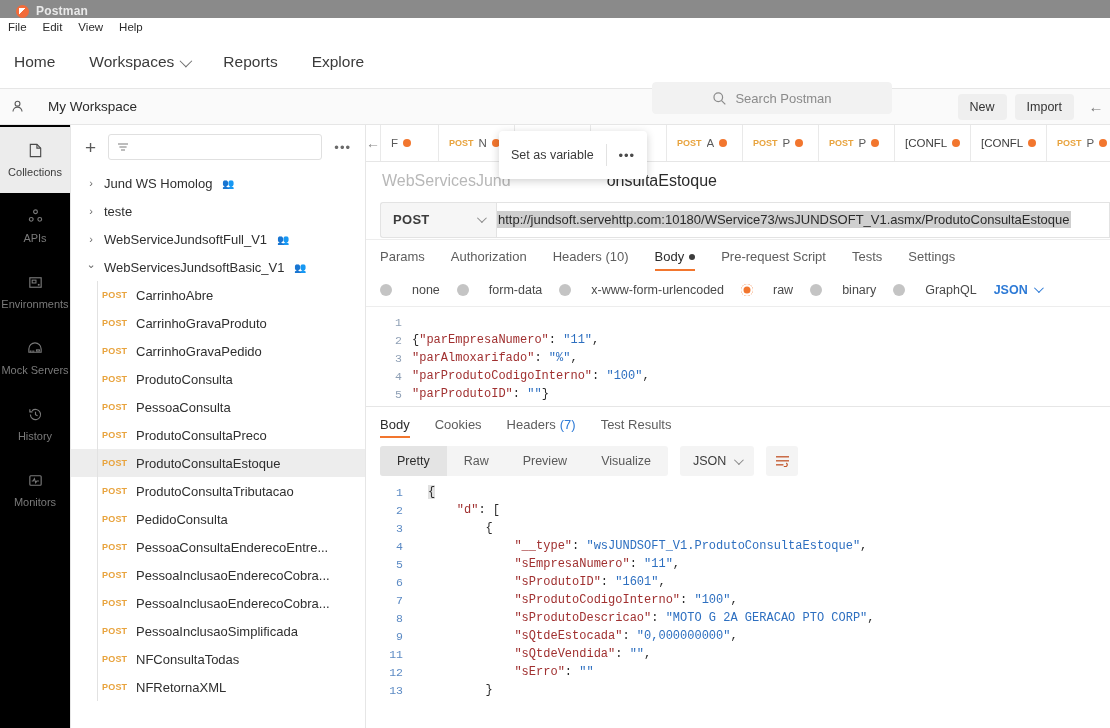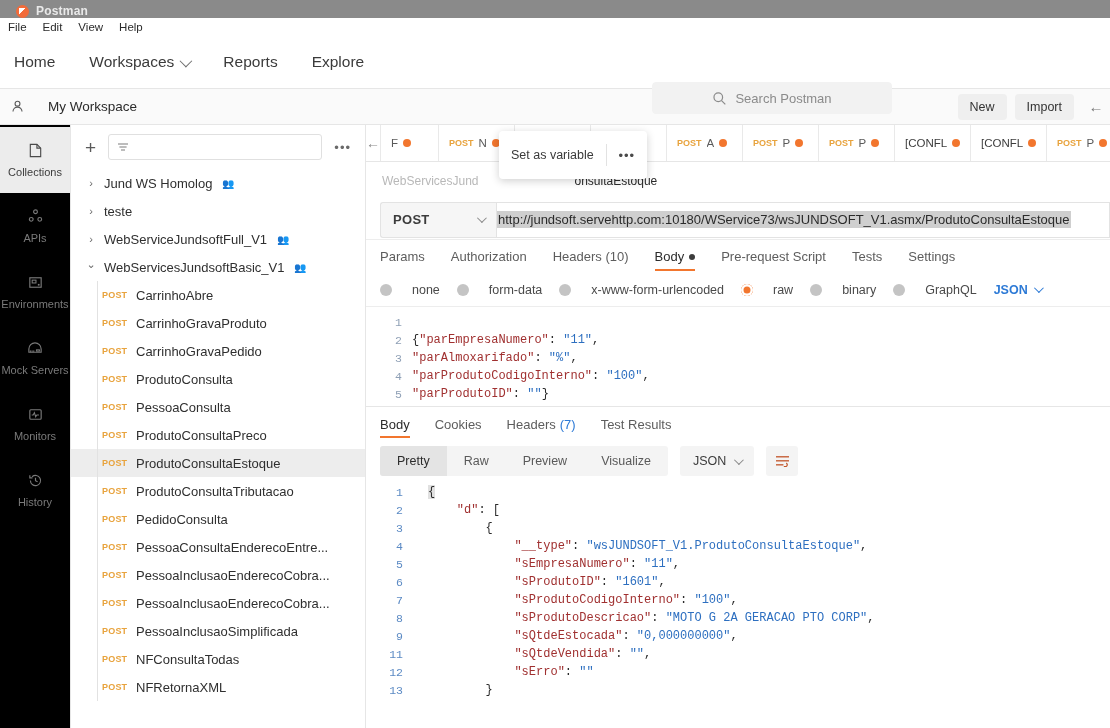--- a/index.html
+++ b/index.html
@@ -116,21 +116,21 @@
   .tab-back { width: 22px; display:flex; align-items:center; justify-content:center; color:#8a8a8a; font-size:14px; cursor:pointer;}
   .tab {
     display: flex; align-items: center; gap: 5px; padding: 0 10px; border-left: 1px solid #e9e9e9;
     font-size: 11.5px; cursor: pointer; white-space: nowrap; overflow: hidden;
   }
   .tab .tverb { color: #e8a33d; font-weight: bold; font-size: 9px; }
   .tab .tname { color: #5a5a5a; overflow: hidden; }
   .tab.conf .tname { color: #3c3c3c; font-size: 11.5px; }
   .dot { width: 8px; height: 8px; border-radius: 50%; background: #f2762e; flex: 0 0 8px; }
 
-  .breadcrumb { height: 38px; display: flex; align-items: center; padding-left: 16px; font-size: 12px; flex:0 0 38px;}
+  .breadcrumb { height: 38px; display: flex; align-items: center; padding-left: 16px; font-size: 16px; flex:0 0 38px;}
   .bc-muted { color: #b8b8b8; }
   .bc-name { color: #2b2b2b; }
 
   .popup {
     position: absolute; left: 499px; top: 131px; width: 148px; height: 48px;
     background: #fff; border-radius: 4px; box-shadow: 0 2px 9px rgba(0,0,0,.19);
     display: flex; align-items: center; z-index: 20;
   }
   .popup .pitem { font-size: 12.5px; color: #3a3a3a; padding: 0 12px; cursor: pointer; }
   .popup .psep { width: 1px; height: 22px; background: #e2e2e2; }
@@ -292,32 +292,32 @@
           <path d="M3 9.5a6.5 6.5 0 0 1 13 0v3.5H3z" fill="none" stroke="#7a7a7a" stroke-width="1.2"></path>
           <line x1="4.6" y1="11" x2="4.6" y2="13" stroke="#7a7a7a" stroke-width="1"></line>
           <line x1="6.4" y1="11" x2="6.4" y2="13" stroke="#7a7a7a" stroke-width="1"></line>
           <line x1="8.2" y1="11" x2="8.2" y2="13" stroke="#7a7a7a" stroke-width="1"></line>
           <rect x="11" y="10.4" width="3.2" height="1.4" fill="none" stroke="#7a7a7a" stroke-width="1"></rect>
         </svg>
         <span class="lbl">Mock Servers</span>
       </div>
       <div class="rail-item">
         <svg width="17" height="17" viewBox="0 0 18 18">
-          <rect x="3" y="4" width="12" height="10" rx="1" fill="none" stroke="#7a7a7a" stroke-width="1.2"></rect>
-          <polyline points="5,9.6 6.6,9.6 7.8,7 9.2,11.4 10.4,9.6 12.6,9.6" fill="none" stroke="#7a7a7a" stroke-width="1.1"></polyline>
-        </svg>
-        <span class="lbl">Monitors</span>
-      </div>
-      <div class="rail-item">
-        <svg width="17" height="17" viewBox="0 0 18 18">
           <path d="M3.6 9a5.4 5.4 0 1 0 1.8-4" fill="none" stroke="#7a7a7a" stroke-width="1.2"></path>
           <polyline points="3,3.4 3,6.2 5.8,6.2" fill="none" stroke="#7a7a7a" stroke-width="1.2"></polyline>
           <polyline points="9,6 9,9.2 11.2,10.4" fill="none" stroke="#7a7a7a" stroke-width="1.2"></polyline>
         </svg>
         <span class="lbl">History</span>
+      </div>
+      <div class="rail-item">
+        <svg width="17" height="17" viewBox="0 0 18 18">
+          <rect x="3" y="4" width="12" height="10" rx="1" fill="none" stroke="#7a7a7a" stroke-width="1.2"></rect>
+          <polyline points="5,9.6 6.6,9.6 7.8,7 9.2,11.4 10.4,9.6 12.6,9.6" fill="none" stroke="#7a7a7a" stroke-width="1.1"></polyline>
+        </svg>
+        <span class="lbl">Monitors</span>
       </div>
     </div>
 
     <div class="collections">
       <div class="coll-head">
         <div class="plus">+</div>
         <div class="filterbox">
           <svg width="14" height="12" viewBox="0 0 14 12">
             <line x1="2" y1="3" x2="12" y2="3" stroke="#9a9a9a" stroke-width="1.3"></line>
             <line x1="3.4" y1="6" x2="10.6" y2="6" stroke="#9a9a9a" stroke-width="1.3"></line>

